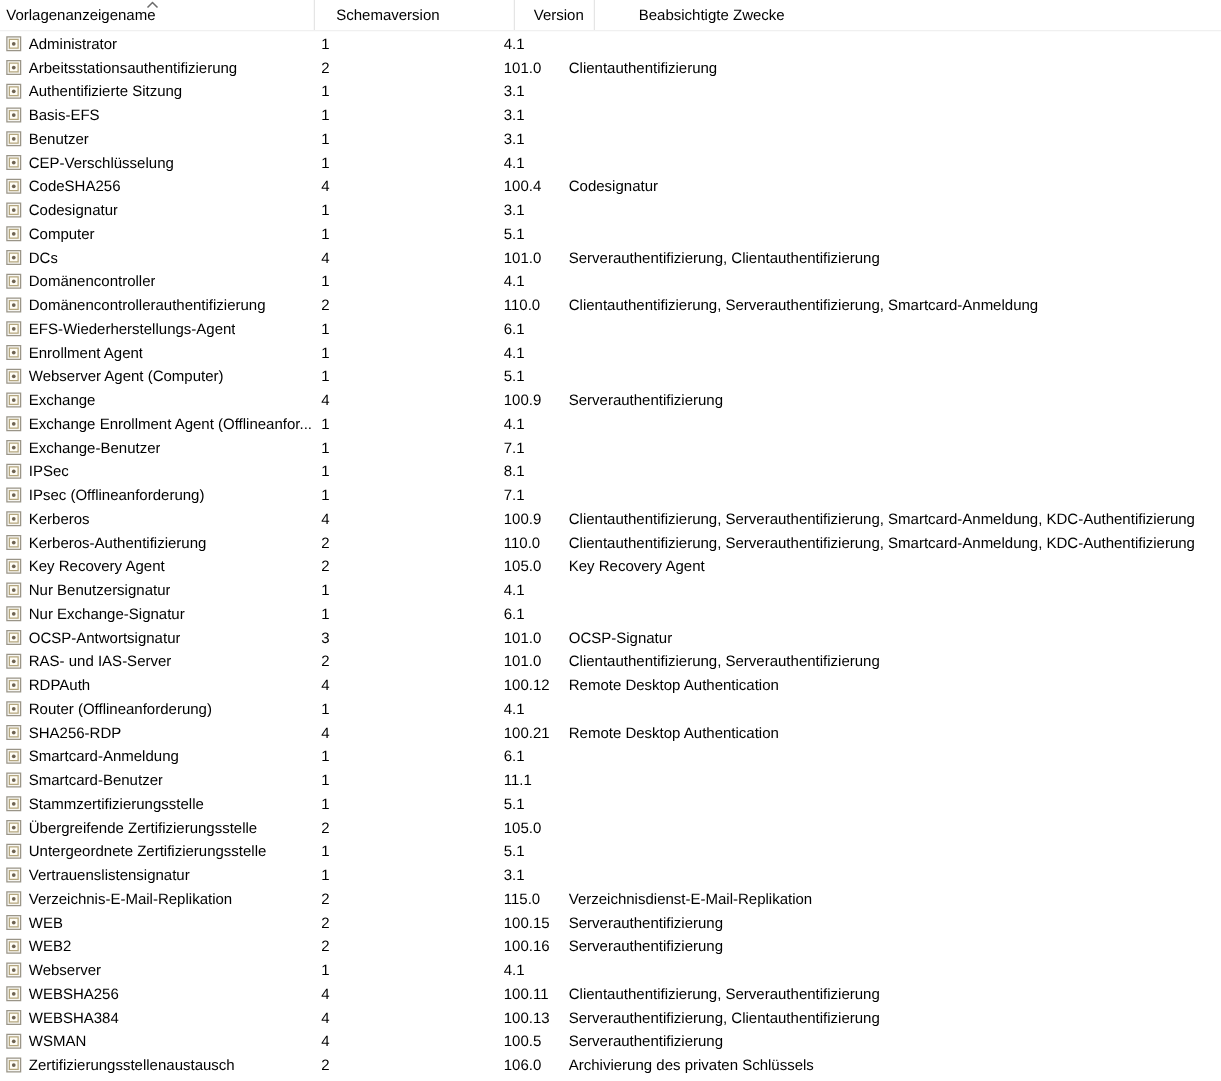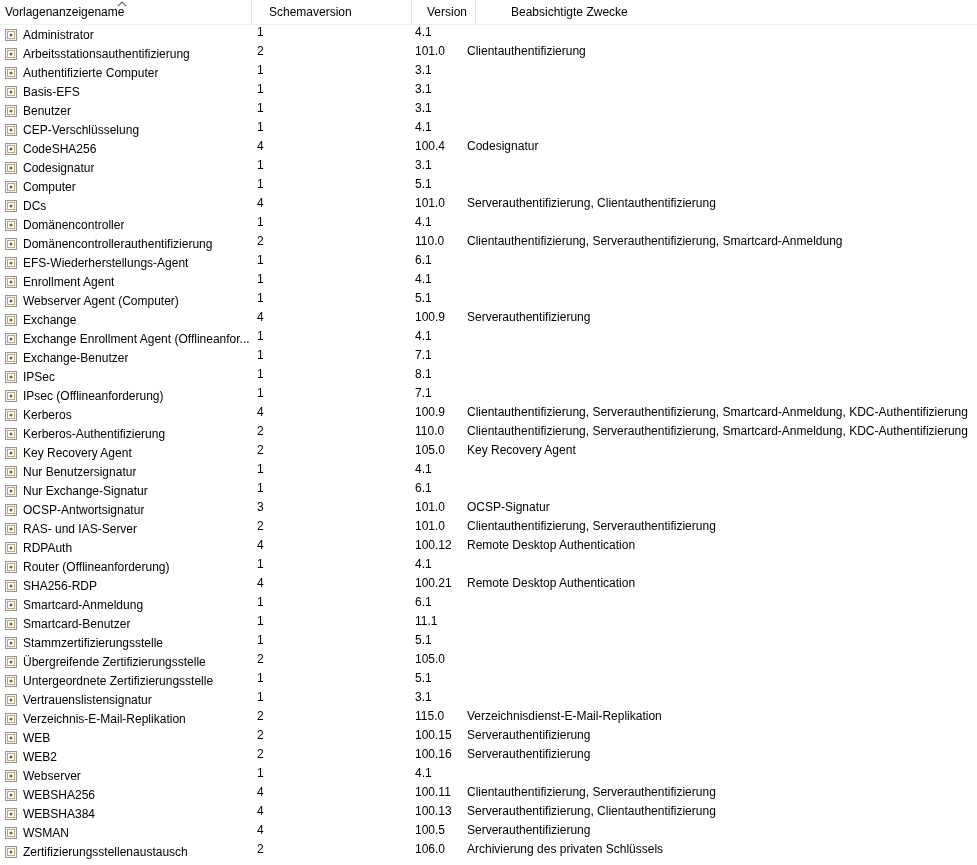--- a/index.html
+++ b/index.html
@@ -50,20 +50,21 @@
     width: 10px;
     height: 6px;
     line-height: 0;
   }
 
   
   .lv-body { }
   .row {
     display: flex;
     height: 19px;
+    align-items: center;
     background: #ffffff;
   }
   .cell {
     box-sizing: border-box;
     white-space: nowrap;
     overflow: hidden;
   }
   .c1 {
     width: 252px;
     display: flex;
@@ -72,21 +73,21 @@
   }
   .c1 .tmpl-icon {
     width: 14px;
     height: 14px;
     margin-right: 5px;
     flex: none;
     line-height: 0;
   }
   .c1 .name { overflow: hidden; white-space: nowrap; }
   .c2 { width: 148px; padding-left: 5px; }
-  .c3 { width: 52px;  padding-left: 3px; margin-left: 12px; }
+  .c3 { width: 52px;  padding-left: 3px; }
   .c4 { flex: 1;      padding-left: 3px; }
 </style>
 </head>
 <body>
 
 <div class="listview">
 
   <div class="lv-header">
     <div class="hcell h1">
       <span>Vorlagenanzeigename</span>
@@ -142,21 +143,21 @@
 
   <div class="row">
     <div class="cell c1">
       <span class="tmpl-icon">
         <svg width="14" height="14" viewBox="0 0 14 14">
           <rect x="1.5" y="1.5" width="11" height="11" fill="#f7f6f2" stroke="#9a9588"></rect>
           <rect x="3.5" y="3.5" width="7" height="7" fill="#fffdf6" stroke="#b5a77f"></rect>
           <circle cx="7" cy="7" r="1.5" fill="#6e6352"></circle>
         </svg>
       </span>
-      <span class="name">Authentifizierte Computer</span>
+      <span class="name">Authentifizierte Sitzung</span>
     </div>
     <div class="cell c2">1</div>
     <div class="cell c3">3.1</div>
     <div class="cell c4"></div>
   </div>
 
   <div class="row">
     <div class="cell c1">
       <span class="tmpl-icon">
         <svg width="14" height="14" viewBox="0 0 14 14">

